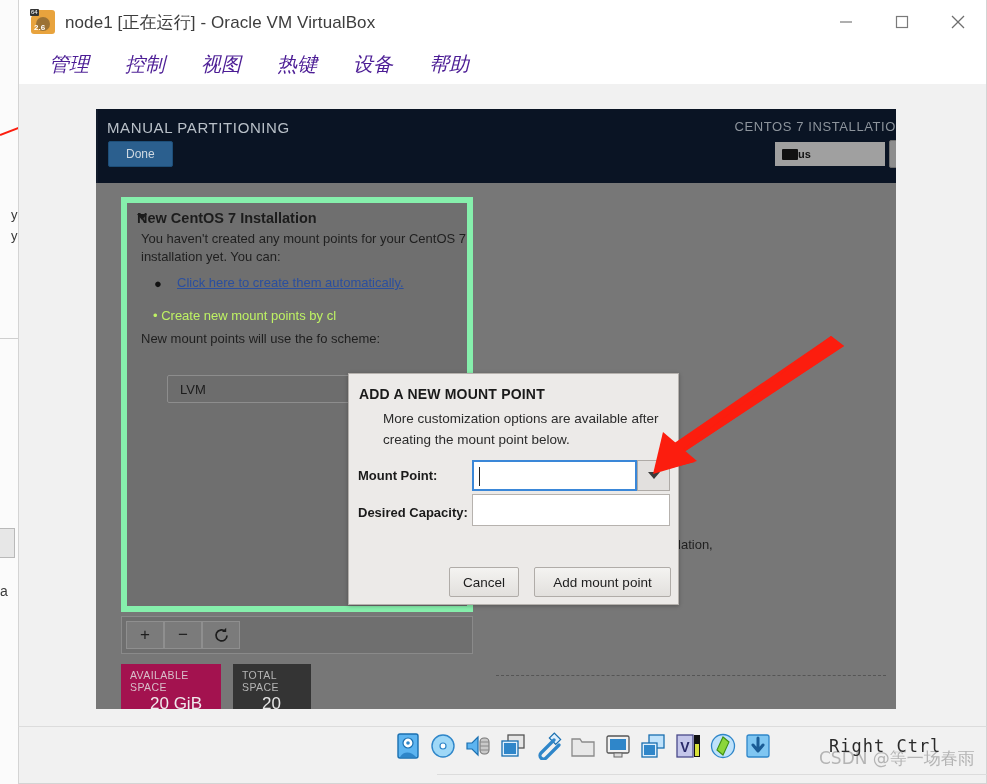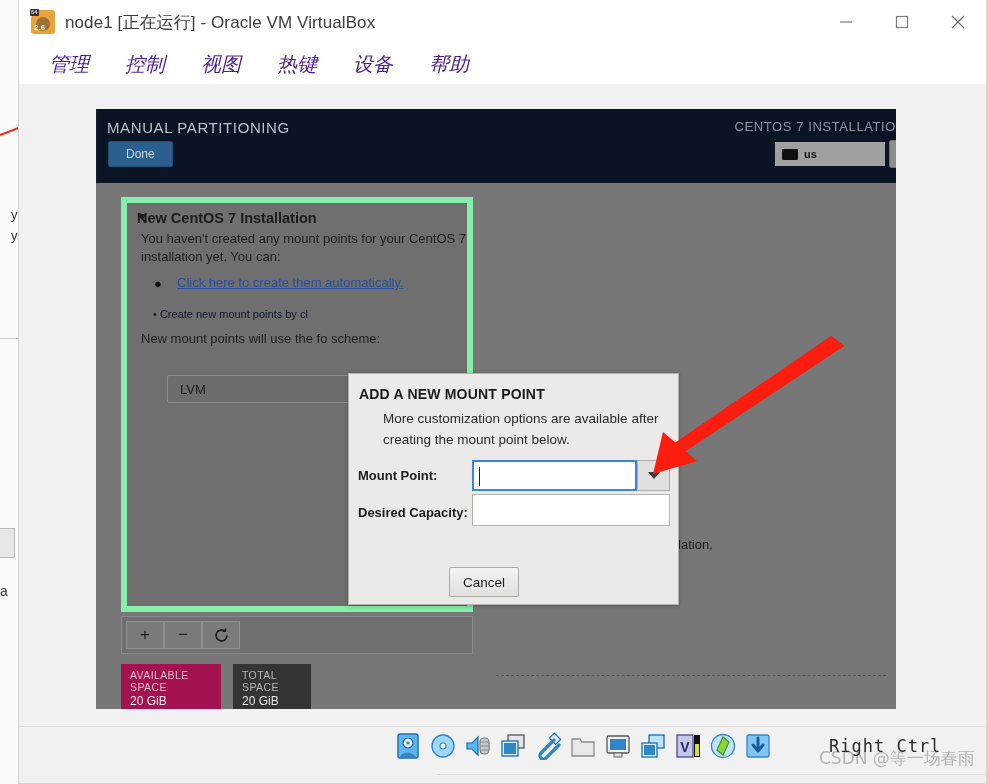--- a/index.html
+++ b/index.html
@@ -114,21 +114,21 @@
     font-size:13px; letter-spacing:.6px; color:#8d949c; white-space:nowrap;
   }
   .ana-done {
     position:absolute; left:12px; top:32px;
     background:#2b5f8e; color:#cfd9e2;
     border:1px solid #1d4e78;
     padding:5px 17px; font-size:12px; border-radius:2px;
   }
   .ana-kbd {
     position:absolute; right:11px; top:33px; width:110px; height:24px;
-    background:#a0a0a0; display:flex; align-items:center; gap:6px;
+    background:#a0a0a0; display:flex; align-items:center; 
     padding-left:7px; box-sizing:border-box;
   }
   .kbd-glyph {
     width:16px; height:11px; background:#111; border-radius:1px;
     display:block;
   }
   .ana-kbd-label { font-size:11px; font-weight:bold; color:#111; }
   .ana-help {
     position:absolute; right:-72px; top:31px;
     background:#8e8e8e; color:#d6d6d6; border:1px solid #6e6e6e;
@@ -155,21 +155,21 @@
     font-size:13px; color:#1f1f1f; line-height:18px;
   }
   .lp-bullet1 {
     position:absolute; left:27px; top:73px; font-size:13px; color:#111;
   }
   .lp-link1 {
     position:absolute; left:50px; top:72px; font-size:13px;
     color:#2b4f9e; text-decoration:underline; white-space:nowrap;
   }
   .lp-bullet2-row {
-    position:absolute; left:26px; top:105px; font-size:11px; color:#0f172a;
+    position:absolute; left:26px; top:105px; font-size:13px; color:#bef264;
     white-space:nowrap;
   }
   .lp-para2 {
     position:absolute; left:14px; top:127px; width:330px;
     font-size:13px; color:#1f1f1f; line-height:18px;
   }
   .lp-select {
     position:absolute; left:40px; top:172px; width:280px; height:28px;
     background:#6d6d6d; border:1px solid #8d8d8d; border-radius:2px;
     display:flex; align-items:center; padding-left:12px; box-sizing:border-box;
@@ -187,21 +187,21 @@
   }
   .tb-btn.b1 { left:4px; }
   .tb-btn.b2 { left:42px; }
   .tb-btn.b3 { left:80px; }
 
   .space-box {
     position:absolute; top:481px; height:50px; box-sizing:border-box;
     padding:5px 9px;
   }
   .space-box .sb-label { font-size:10.5px; letter-spacing:.4px; color:#d8bec9; }
-  .space-box .sb-value { font-size:12px; color:#f0eaed; margin-top:1px; }
+  .space-box .sb-value { font-size:17px; color:#f0eaed; margin-top:1px;margin-left:20px; }
   .space-avail { left:25px; width:100px; background:#a3124f; }
   .space-total { left:137px; width:78px; background:#343434; }
   .space-total .sb-label { color:#b5b5b5; }
   .space-total .sb-value { color:#e6e6e6; }
 
   .right-panel-text {
     position:absolute; left:405px; top:352px; width:360px;
     font-size:13px; color:#1f1f1f; line-height:19px;
   }
   .right-dashed {
@@ -415,20 +415,21 @@
           <span class="dlg-caret"></span>
         </div>
         <div class="dlg-mp-arrow">
           <span class="tri-down"></span>
         </div>
 
         <div class="dlg-lbl-dc">Desired Capacity:</div>
         <div class="dlg-dc-input"></div>
 
         <div class="dlg-btn dlg-cancel">Cancel</div>
+        <div class="dlg-btn dlg-add">Add mount point</div>
       </div>
 
       <div class="red-arrow">
         <svg width="210" height="150" viewBox="0 0 210 150">
           <polygon points="192,4 205,14 42,122 56,130 16,140 24,102 34,112" fill="#fc1d0e"></polygon>
           <polygon points="192,4 205,14 48,118 30,128" fill="#fc1d0e"></polygon>
           <polygon points="14,142 24,100 58,129" fill="#fc1d0e"></polygon>
         </svg>
       </div>
 

